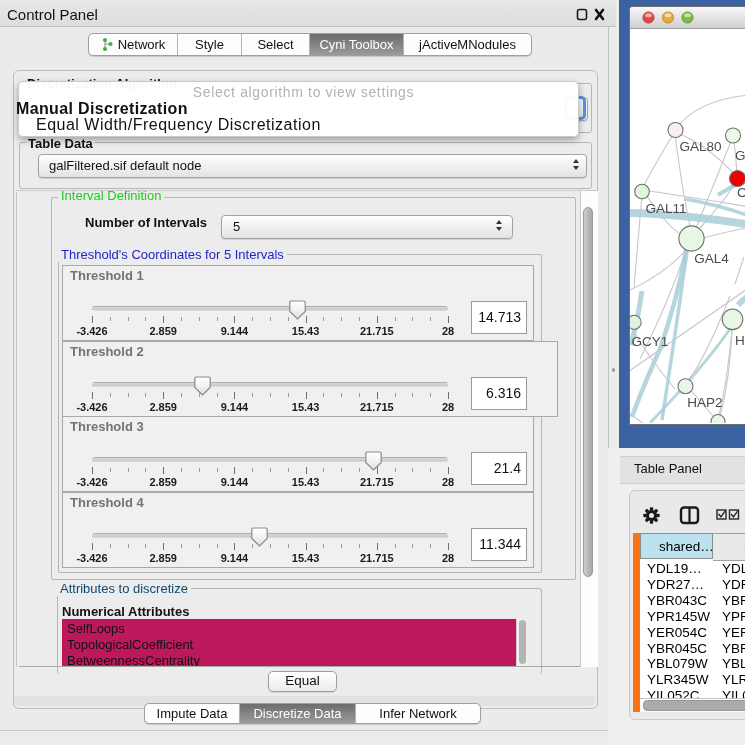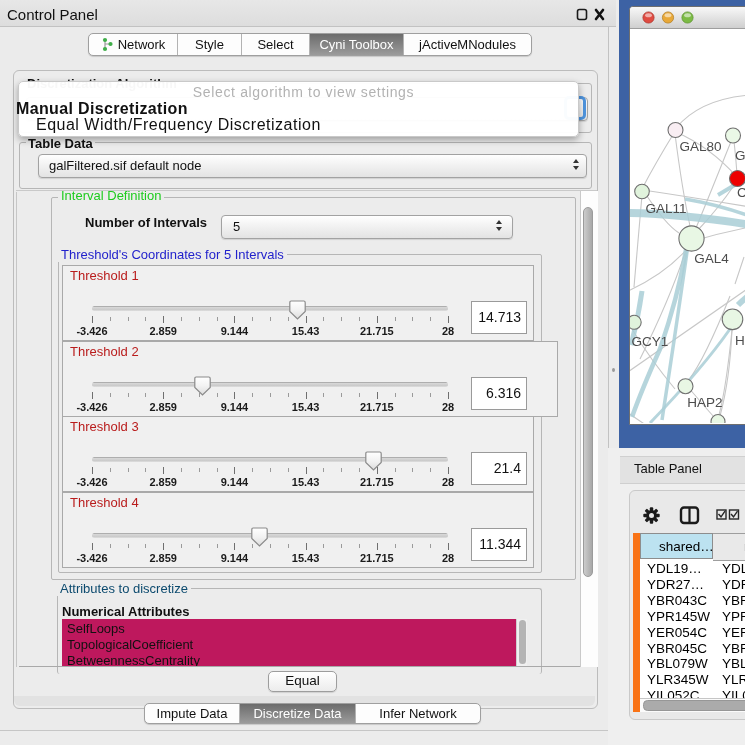--- a/index.html
+++ b/index.html
@@ -10,21 +10,21 @@
 .aqua{position:absolute;border:1px solid #a2a2a2;border-radius:4px;
  background:linear-gradient(#ffffff,#f2f2f2 45%,#e3e3e3);box-shadow:0 1px 1px rgba(0,0,0,0.12);}
 .spin{position:absolute;width:7px;}
 .spin:before{content:"";position:absolute;left:0;top:0;border-left:3.5px solid transparent;border-right:3.5px solid transparent;border-bottom:4.5px solid #333;}
 .spin:after{content:"";position:absolute;left:0;top:7px;border-left:3.5px solid transparent;border-right:3.5px solid transparent;border-top:4.5px solid #333;}
 .tabstrip{position:absolute;display:flex;border:1px solid #9f9f9f;border-radius:5px;background:#fdfdfd;overflow:hidden;box-shadow:0 1px 1px rgba(0,0,0,0.15);}
 .tab{font-size:13px;color:#111;display:flex;align-items:center;justify-content:center;border-right:1px solid #b3b3b3;white-space:nowrap;}
 .tab:last-child{border-right:none;}
 .tabSel{background:linear-gradient(#6c6c6c,#9b9b9b);color:#fff;}
 .thrblock{position:absolute;left:62px;width:470px;height:74px;border:1px solid #a9a9a9;background:#f0f0f0;}
-.thrTitle{position:absolute;left:7px;top:2px;font-weight:normal;font-size:13px;color:#b91c1c;}
+.thrTitle{position:absolute;left:7px;top:2px;font-weight:bold;font-size:13px;color:#737373;}
 .track{position:absolute;left:29px;top:40px;width:356px;height:5px;border-radius:2.5px;
  background:linear-gradient(#9a9a9a,#d6d6d6 30%,#c9c9c9 80%,#e8e8e8);}
 .thumb{position:absolute;top:34px;width:17px;height:20px;}
 .vbox{position:absolute;left:408px;top:35px;width:56px;height:33px;border:1px solid #9a9a9a;background:#fff;
  font-size:14px;color:#111;text-align:right;line-height:31px;padding-right:5px;box-sizing:border-box;}
 .tick{position:absolute;width:1px;background:#6f6f6f;}
 .tlab{position:absolute;top:59px;width:60px;text-align:center;font-size:11px;font-weight:bold;color:#1a1a1a;}
 .rowtxt{font-size:13.5px;color:#000;white-space:pre;}
 </style></head>
 <body>

